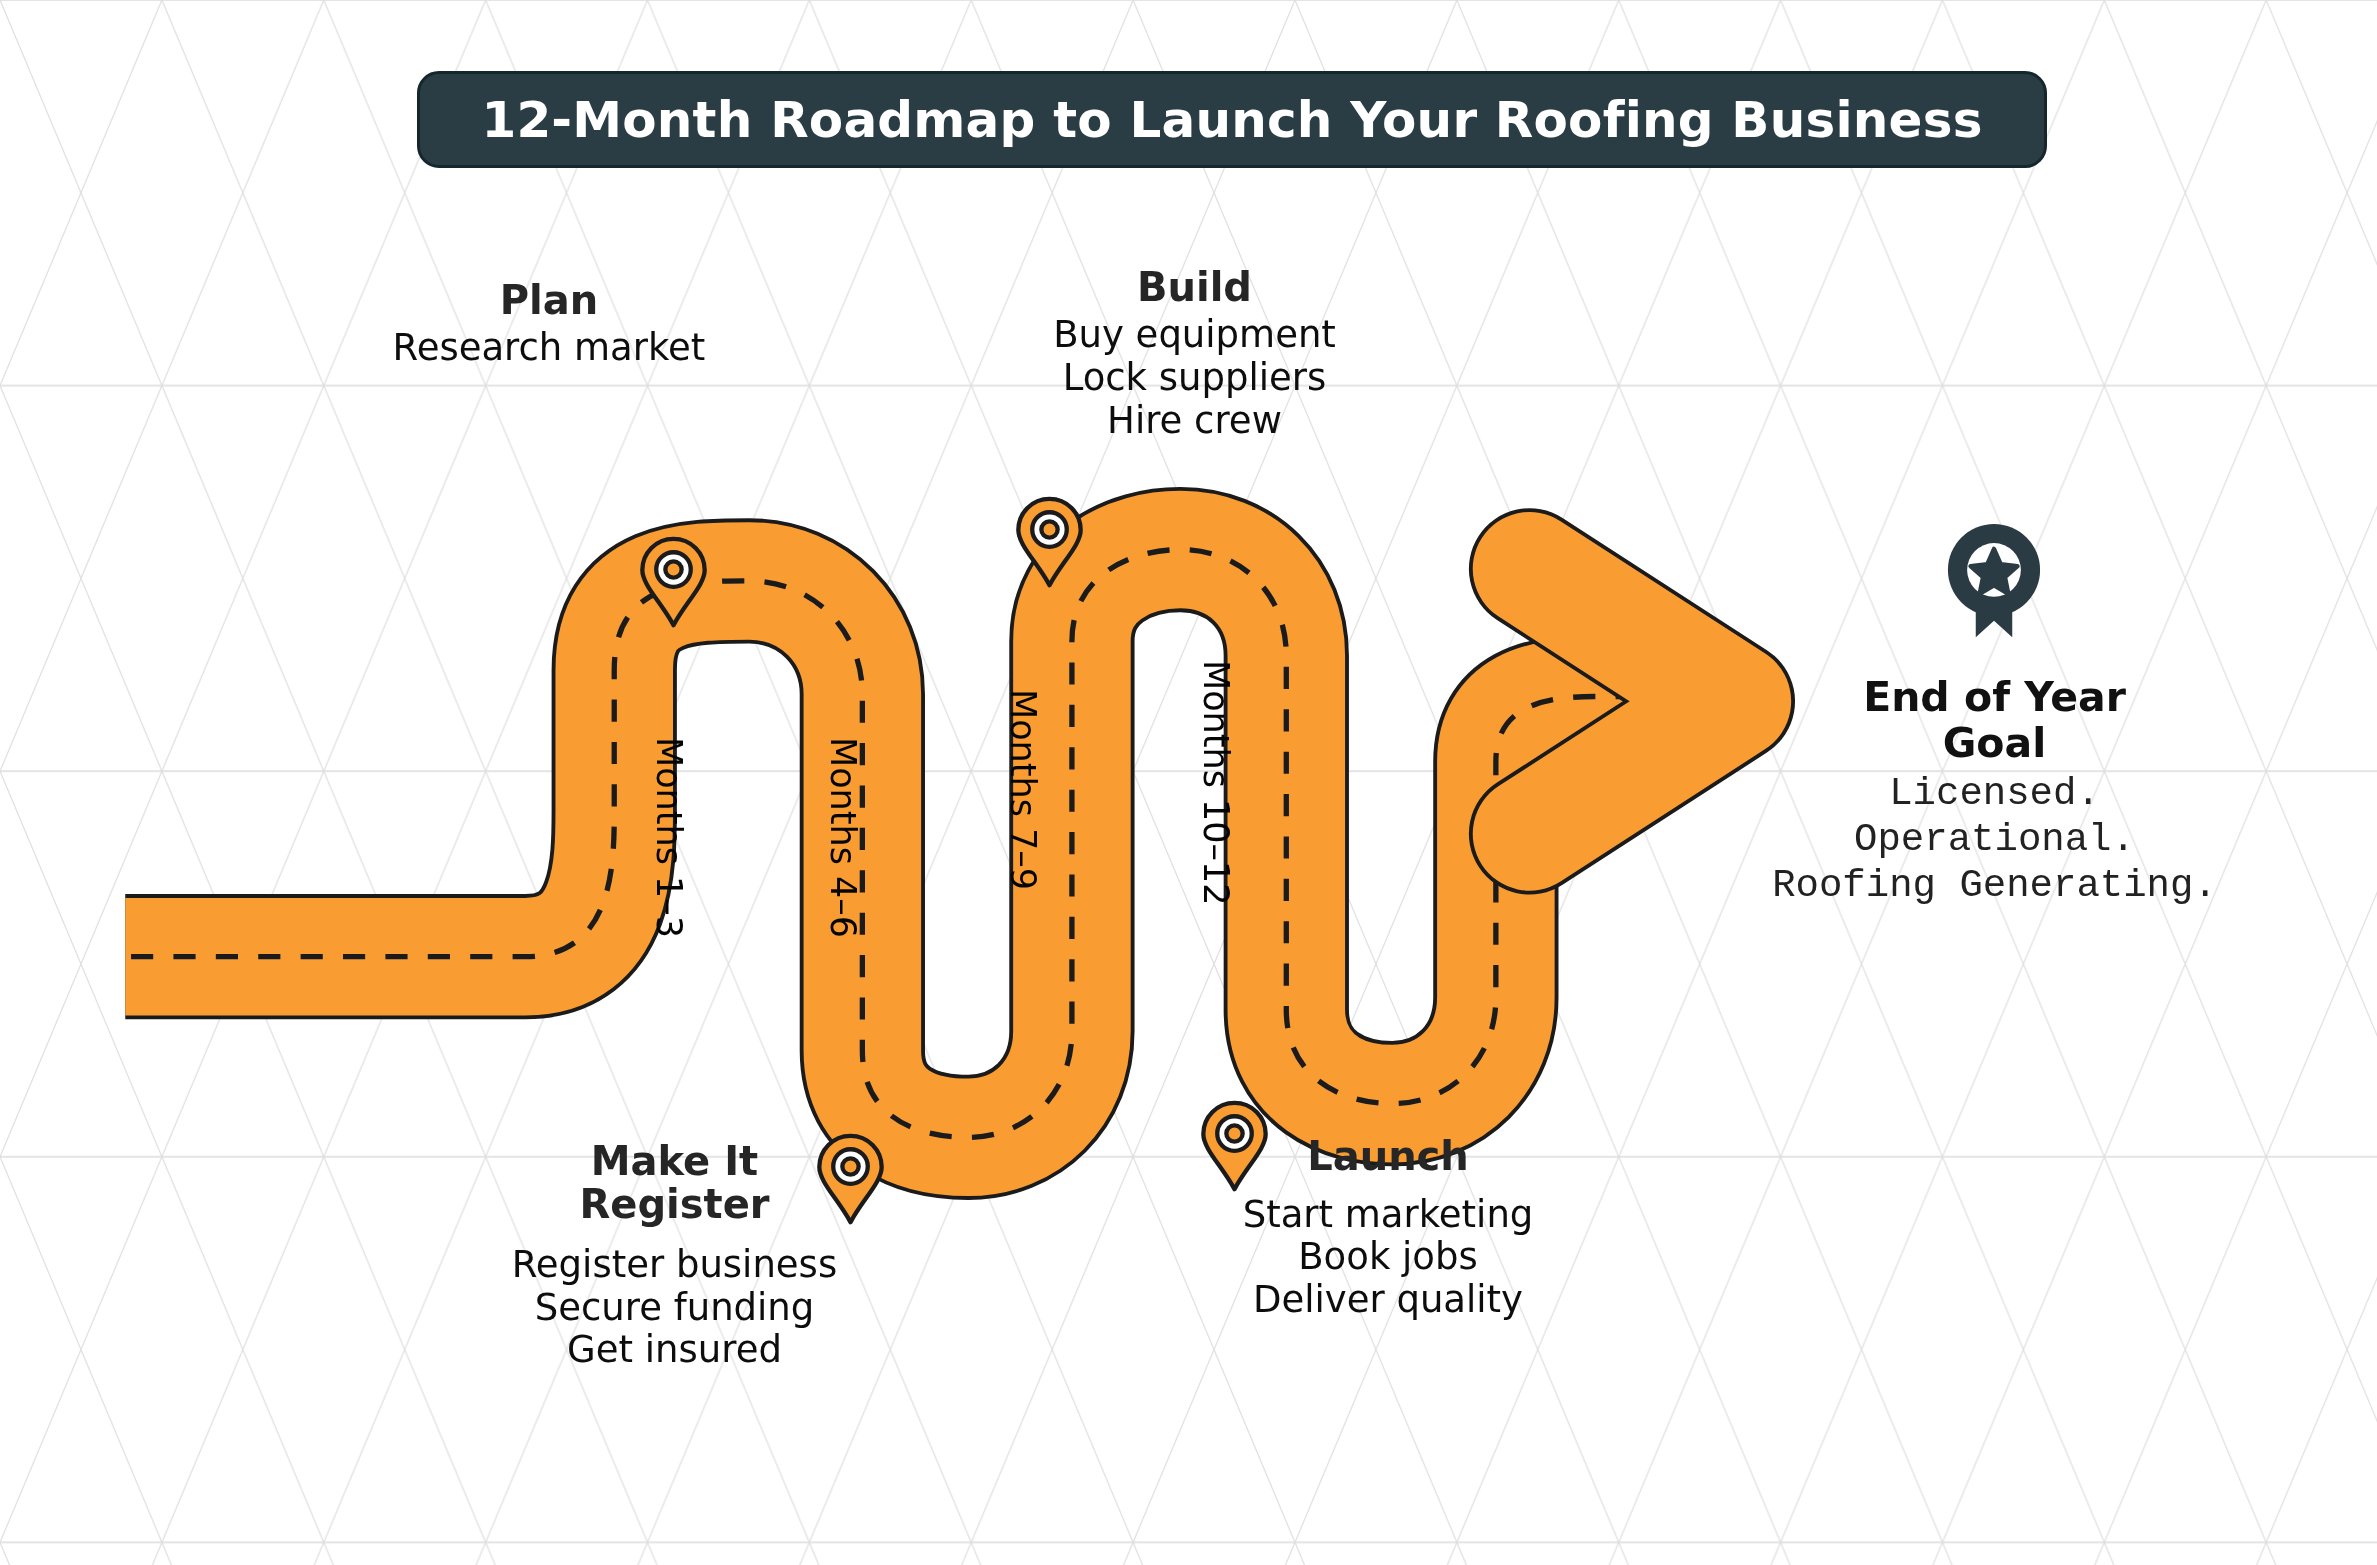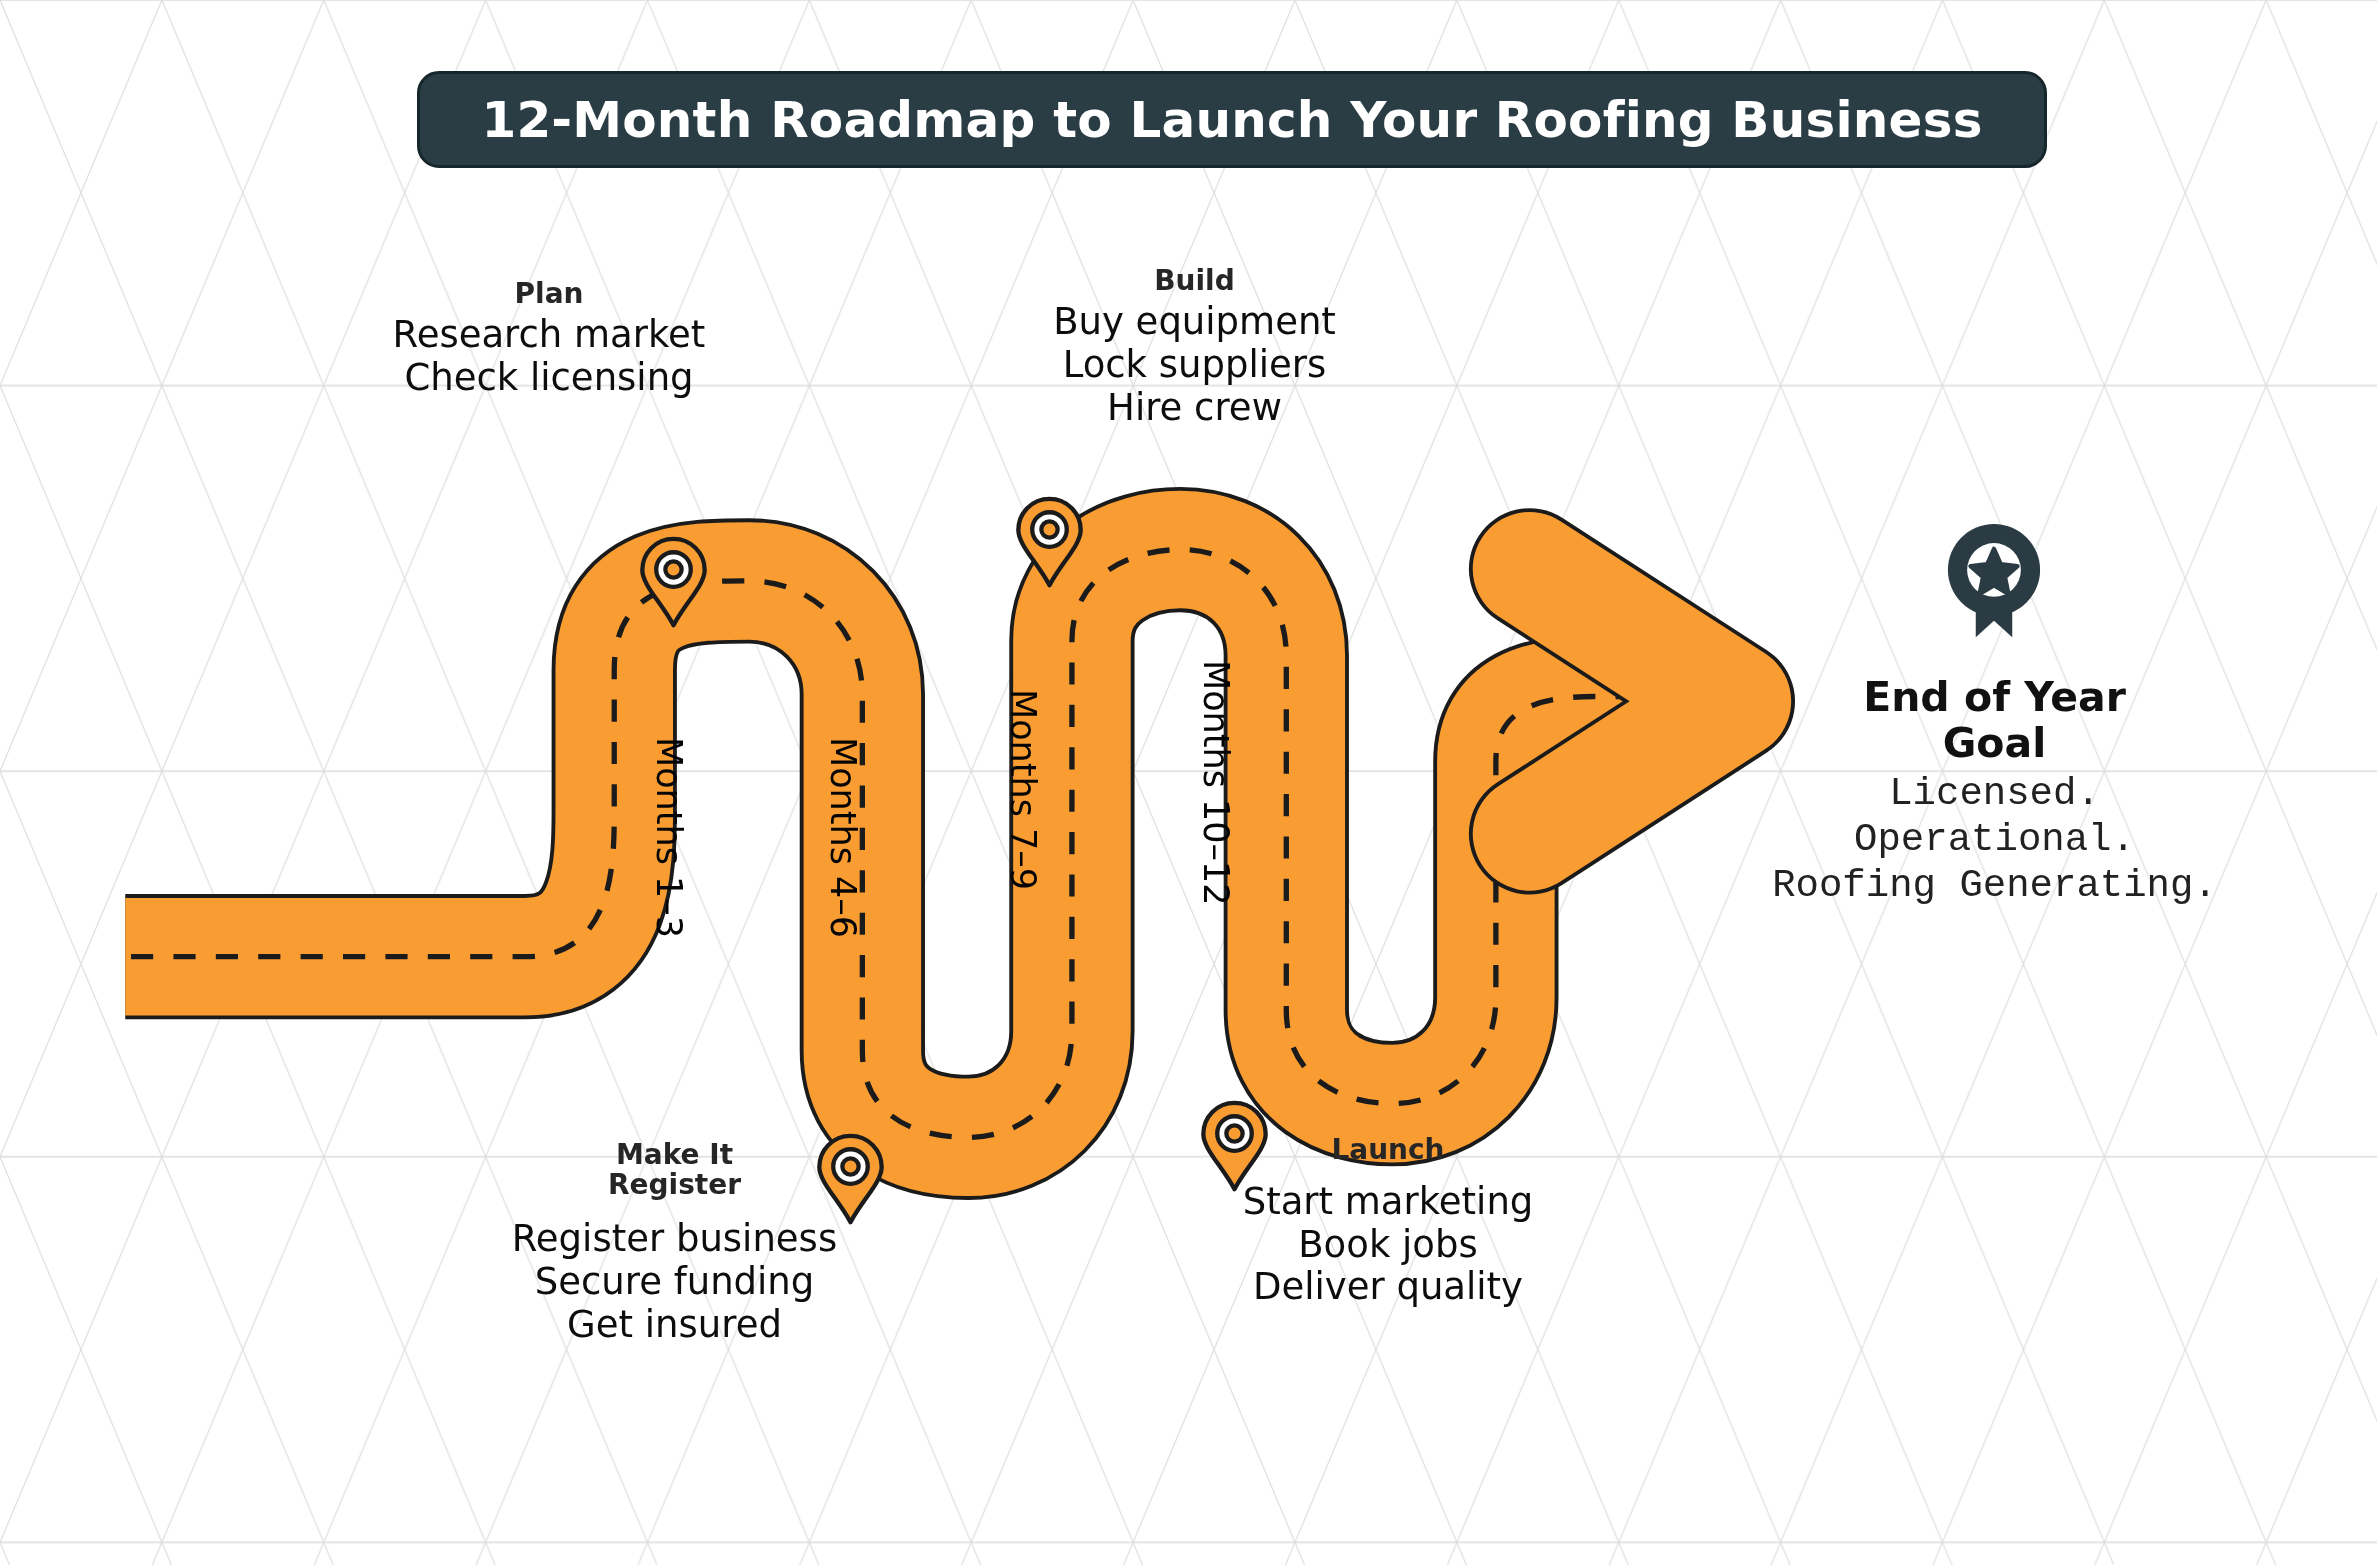--- a/index.html
+++ b/index.html
@@ -62,21 +62,21 @@
   }
 
   
   .stage-block {
     position: absolute;
     text-align: center;
     color: #111111;
     font-family: "DejaVu Sans", sans-serif;
   }
   .stage-title {
-    font-size: 28px;
+    font-size: 40px;
     font-weight: bold;
     color: #262626;
     line-height: 1.08;
     margin-bottom: 4.8px;
     white-space: nowrap;
   }
   .stage-title.two-line { white-space: normal; }
   .stage-item {
     font-size: 37px;
     line-height: 1.16;
@@ -258,21 +258,20 @@
   </svg>
 
   <div class="month-label" id="month-1">Months 1–3</div>
   <div class="month-label" id="month-2">Months 4–6</div>
   <div class="month-label" id="month-3">Months 7–9</div>
   <div class="month-label" id="month-4">Months 10–12</div>
 
   <div class="stage-block" id="block-plan">
     <div class="stage-title">Plan</div>
     <div class="stage-item">Research market</div>
-    <div class="stage-item">Check licensing</div>
   </div>
 
   <div class="stage-block" id="block-build">
     <div class="stage-title">Build</div>
     <div class="stage-item">Buy equipment</div>
     <div class="stage-item">Lock suppliers</div>
     <div class="stage-item">Hire crew</div>
   </div>
 
   <div class="stage-block" id="block-make">

